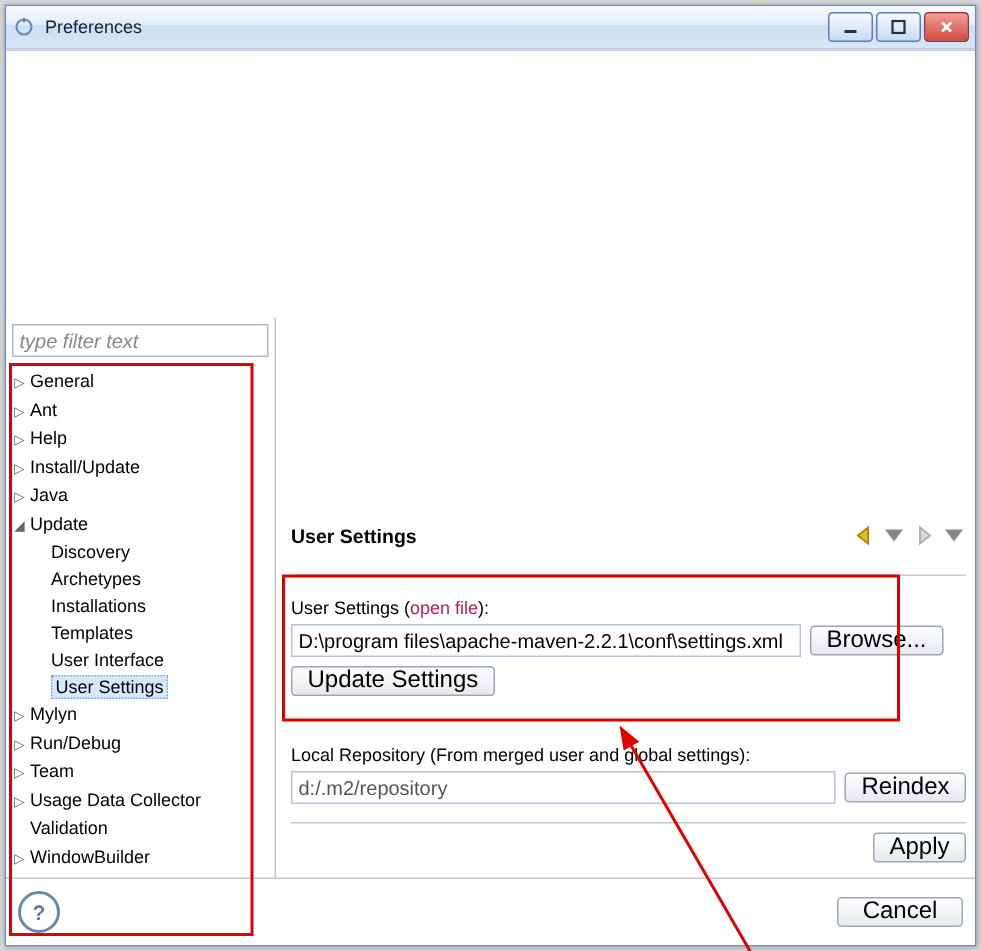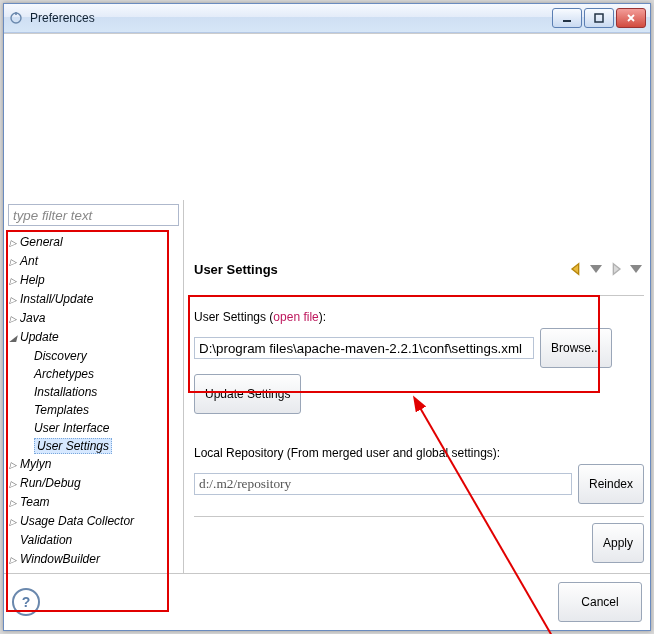--- a/index.html
+++ b/index.html
@@ -11,36 +11,36 @@
   .winbtn{width:28px;height:18px;border:1px solid #5b7fb3;background:linear-gradient(#f8fbff,#c9daf1);border-radius:3px;margin-left:2px;display:flex;align-items:center;justify-content:center;}
   .winbtn.close{background:linear-gradient(#f39d99,#d14b3f);border-color:#933;color:#fff;font-weight:bold;}
   .winbtn svg{width:10px;height:10px;}
   .body{flex:1;display:flex;border-top:1px solid #ccc;align-items:flex-end;}
   .side{width:180px;border-right:1px solid #c7c7c7;display:flex;flex-direction:column;padding:4px;box-sizing:border-box;}
   .filter{height:22px;border:1px solid #aeb8cc;background:#fff;width:100%;box-sizing:border-box;padding:2px 4px;color:#888;font-style:italic;}
   .filter::placeholder{color:#888;font-style:italic;}
   .tree-wrap{flex:1;margin-top:4px;position:relative;}
   .annot-red-tree{position:absolute;top:0;left:-2px;right:10px;height:378px;border:2px solid #e10000;pointer-events:none;}
   .tree{list-style:none;margin:3px 0 0 0;padding:0;}
-  .tree li{white-space:nowrap;line-height:18px;font-style:italic;}
+  .tree li{white-space:nowrap;line-height:18px;}
   .tw{display:inline-block;width:10px;text-align:center;color:#666;font-size:9px;margin-right:2px;cursor:pointer;}
   .lbl{cursor:pointer;}
   .tree ul{list-style:none;margin:0;padding:0 0 0 26px;}
   .selected{background:#d6e8ff;border:1px dotted #7aa7db;padding:0 2px;}
   .main{flex:1;display:flex;flex-direction:column;padding:4px 6px 4px 10px;box-sizing:border-box;position:relative;}
   .hdr{display:flex;align-items:center;border-bottom:1px solid #c7c7c7;padding:4px 0 18px 0;}
   .hdr h2{margin:0;font-size:13px;font-weight:bold;flex:1;}
   .navarrow{width:16px;height:16px;margin-left:4px;display:flex;align-items:center;justify-content:center;cursor:pointer;}
   .section{margin-top:6px;}
   .annot-red-main{position:absolute;top:42px;left:4px;width:408px;height:94px;border:2px solid #e10000;pointer-events:none;}
   .field-label{margin:8px 0 4px 0;}
   .link{color:#be185d;cursor:pointer;}
   .field-row{display:flex;align-items:center;gap:6px;margin-bottom:6px;}
   .text-input{flex:1;height:22px;border:1px solid #b8c4d6;padding:2px 4px;box-sizing:border-box;font-family:inherit;}
-  .btn{height:40px;border:1px solid #9aa6b8;background:linear-gradient(#fefefe,#e7e9ed);padding:0 10px;border-radius:3px;font-family:inherit;font-size:12px;cursor:pointer;box-sizing:border-box;}
+  .btn{height:20px;border:1px solid #9aa6b8;background:linear-gradient(#fefefe,#e7e9ed);padding:0 10px;border-radius:3px;font-family:inherit;font-size:16px;cursor:pointer;box-sizing:border-box;}
   .btn.focus{border:1px solid #5a8de0;outline:1px dotted #5a8de0;outline-offset:-4px;}
   .spacer{flex:1;}
   .foot-inner{display:flex;justify-content:flex-end;gap:8px;padding:6px 0;border-top:1px solid #c7c7c7;margin-top:6px;}
   .foot{border-top:1px solid #c7c7c7;padding:8px;display:flex;align-items:center;}
   .help{width:24px;height:24px;border:2px solid #6a88ad;border-radius:50%;display:flex;align-items:center;justify-content:center;color:#5a7da8;font-weight:bold;font-size:14px;cursor:pointer;}
   .foot .spacer{flex:1;}
   .foot .btn{min-width:84px;}
   .arrow-annot{position:absolute;left:200px;top:135px;pointer-events:none;}
 </style>
 </head>
@@ -141,21 +141,21 @@
         <div class="field-row">
           <input class="text-input" style="max-width: 340px;" value="D:\program files\apache-maven-2.2.1\conf\settings.xml">
           <button class="btn">Browse...</button>
         </div>
         <button class="btn">Update Settings</button>
       </div>
 
       <div class="section" style="margin-top:24px">
         <div class="field-label">Local Repository (From merged user and global settings):</div>
         <div class="field-row">
-          <input class="text-input" readonly="" style="color: rgb(85, 85, 85); background: rgb(255, 255, 255); font-family: Liberation Serif, serif;" value="d:/.m2/repository">
+          <input class="text-input" readonly="" style="color: rgb(85, 85, 85); background: rgb(255, 255, 255);" value="d:/.m2/repository">
           <button class="btn">Reindex</button>
         </div>
       </div>
 
       <svg class="arrow-annot" width="200" height="270">
         <defs>
             <marker id="ah" markerWidth="10" markerHeight="10" refX="2" refY="3" orient="auto">
               <path d="M0,0 L0,6 L8,3 Z" fill="#e10000"></path>
             </marker>
           </defs>

